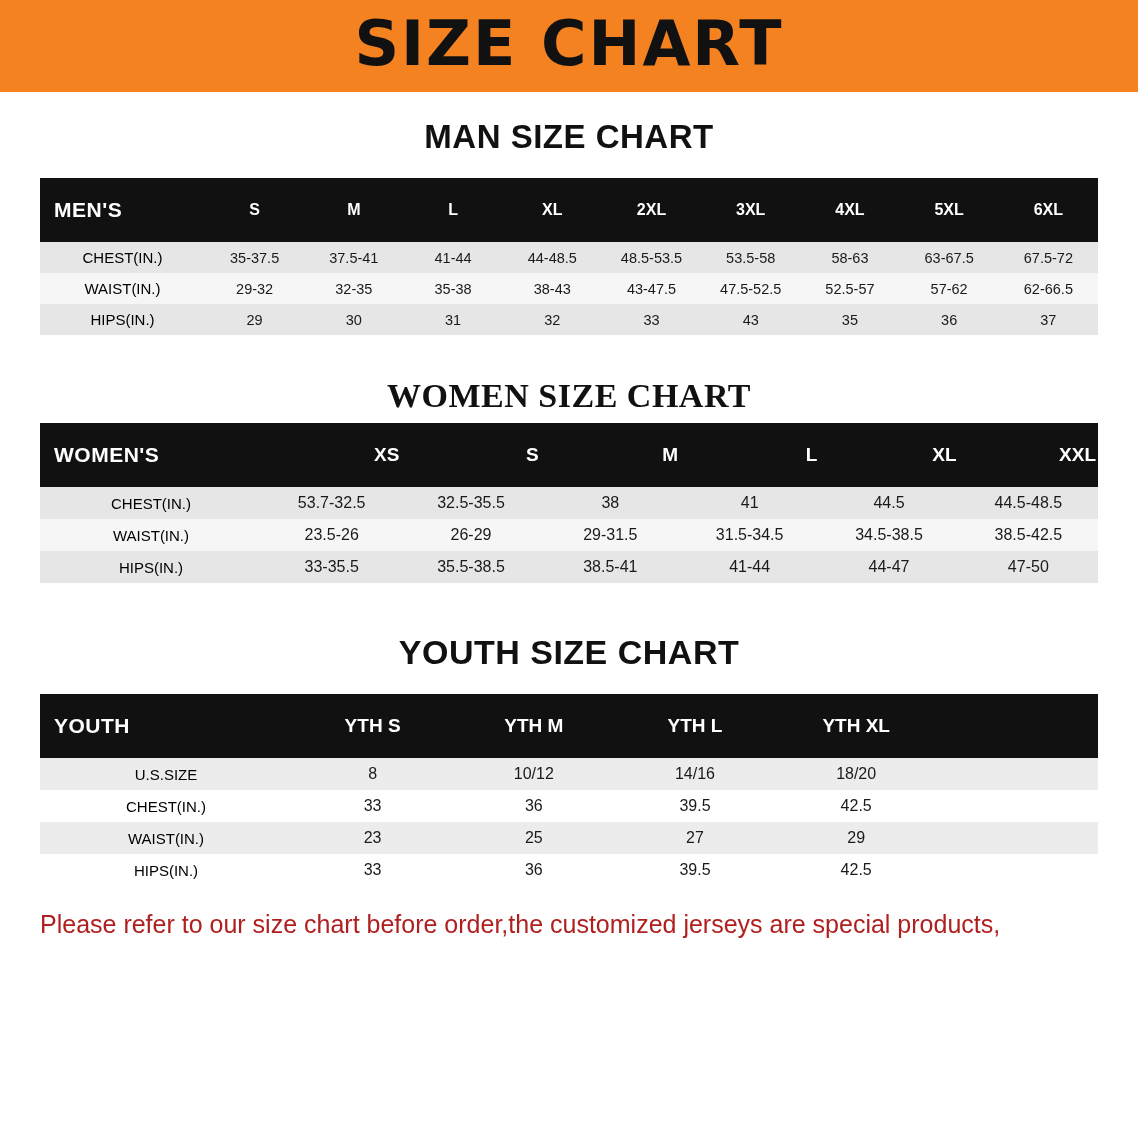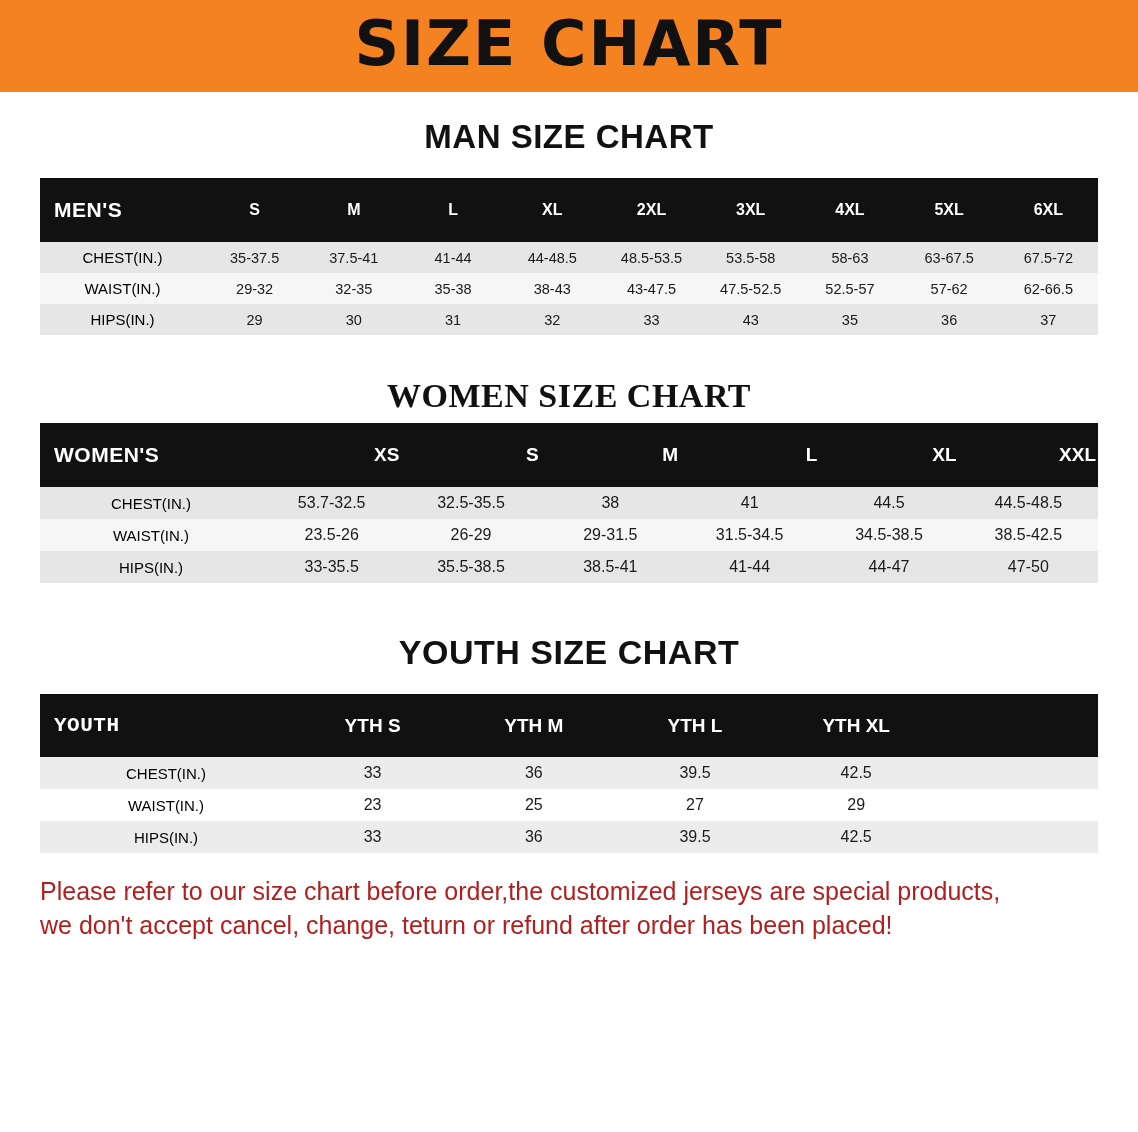--- a/index.html
+++ b/index.html
@@ -93,21 +93,20 @@
   .zebra tbody tr:nth-child(odd)  { background: #e6e6e6; }
   .zebra tbody tr:nth-child(even) { background: #f6f6f6; }
 
   
   .youth-tbl thead th {
     font-size: 19px;
     padding: 13px 2px;
   }
   .youth-tbl thead th.rowlabel {
     font-size: 23px;
-    font-family: Liberation Mono, monospace;
   }
   .youth-tbl tbody tr:nth-child(odd)  { background: #ececec; }
   .youth-tbl tbody tr:nth-child(even) { background: #ffffff; }
   .youth-tbl tbody td {
     padding: 12px 2px;
     font-size: 16px;
   }
 
   
   .men-tbl thead th { font-size: 16px; }
@@ -249,20 +248,28 @@
         <th class="rowlabel" style="width:252px">YOUTH</th>
         <th>YTH S</th>
         <th>YTH M</th>
         <th>YTH L</th>
         <th>YTH XL</th>
         <th></th>
       </tr>
     </thead>
     <tbody>
       <tr>
+        <td class="rowlabel">U.S.SIZE</td>
+        <td>8</td>
+        <td>10/12</td>
+        <td>14/16</td>
+        <td>18/20</td>
+        <td></td>
+      </tr>
+      <tr>
         <td class="rowlabel">CHEST(IN.)</td>
         <td>33</td>
         <td>36</td>
         <td>39.5</td>
         <td>42.5</td>
         <td></td>
       </tr>
       <tr>
         <td class="rowlabel">WAIST(IN.)</td>
         <td>23</td>
@@ -278,14 +285,13 @@
         <td>39.5</td>
         <td>42.5</td>
         <td></td>
       </tr>
     </tbody>
   </table>
 </div>
 
 <div class="note">
   <span class="line">Please refer to our size chart before order,the customized jerseys are special products,</span>
-  <span class="line">we don't accept cancel, change, teturn or refund after order has been placed!</span>
 </div>
 
 </body></html>

